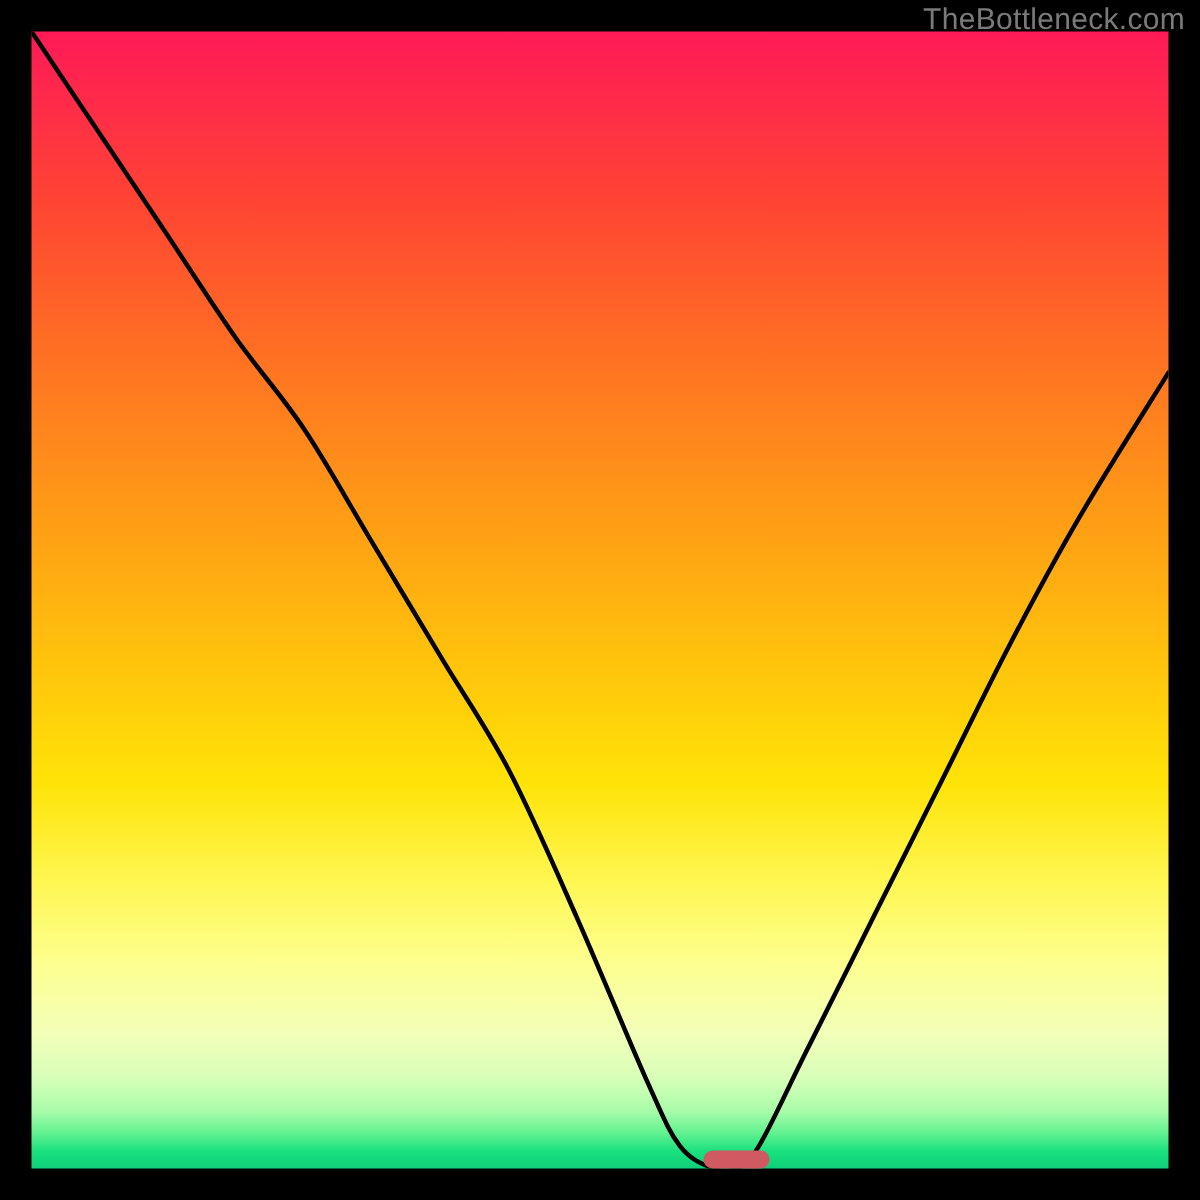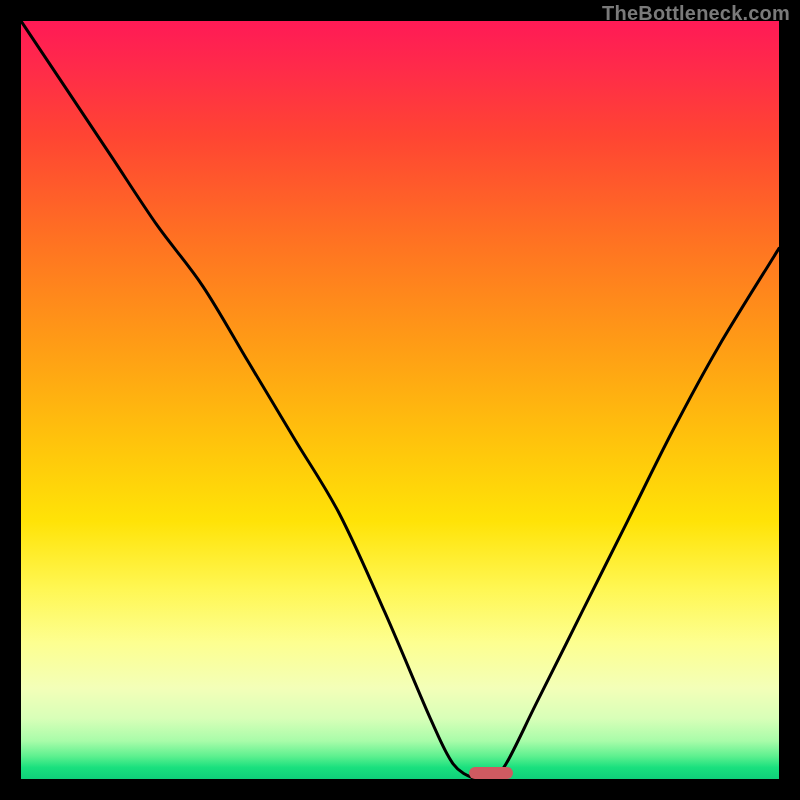--- a/index.html
+++ b/index.html
@@ -42,21 +42,21 @@
       #19e07e 98.5%,
       #0fcf7a 100%
     );
   }
   .watermark {
     position: absolute;
     top: 2px;
     right: 10px;
     color: #7a7a7a;
     font-size: 20px;
-    font-weight: 700;
+    font-weight: 400;
     letter-spacing: 0.2px;
     user-select: none;
   }
   svg.curve {
     position: absolute;
     left: 0;
     top: 0;
     width: 758px;
     height: 758px;
   }

